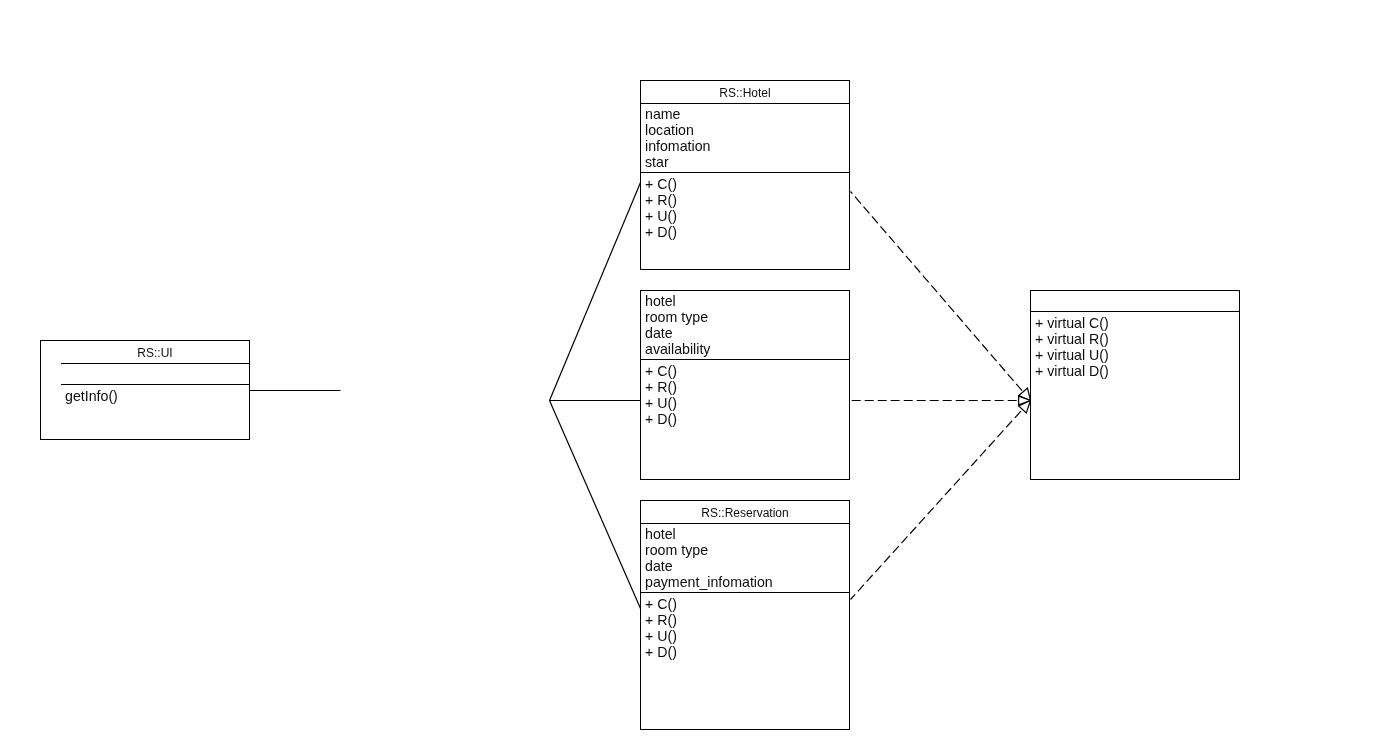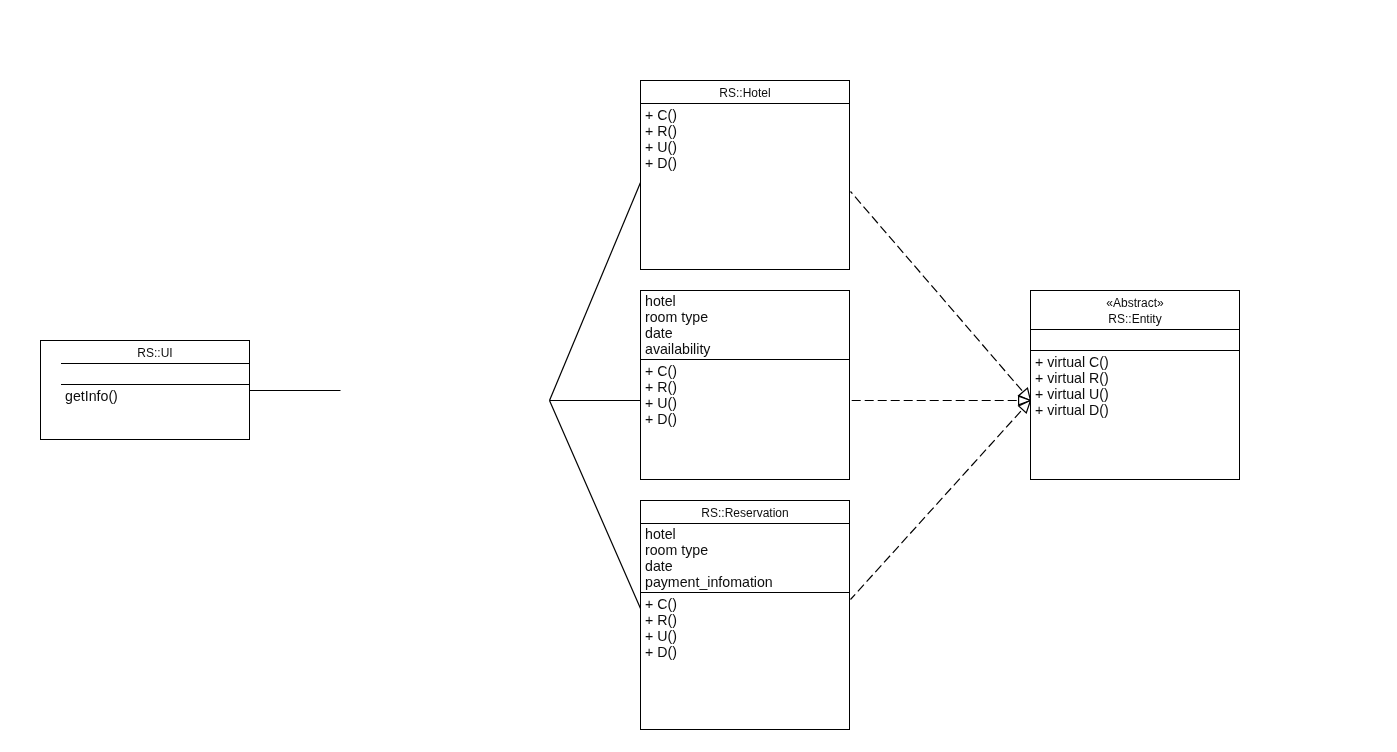--- a/index.html
+++ b/index.html
@@ -110,20 +110,26 @@
     <div class="cls-ops">
       <div class="row">getInfo()</div>
     </div>
   </div>
 
 
   <div class="cls-box" style="left:640px;top:80px;width:210px;height:190px;">
     <div class="cls-hdr" style="height:23px">
       <div class="row">RS::Hotel</div>
     </div>
+    <div class="cls-attrs" style="height:69px">
+      <div class="row">name</div>
+      <div class="row">location</div>
+      <div class="row">infomation</div>
+      <div class="row">star</div>
+    </div>
     <div class="cls-ops">
       <div class="row">+ C()</div>
       <div class="row">+ R()</div>
       <div class="row">+ U()</div>
       <div class="row">+ D()</div>
     </div>
   </div>
 
   <div class="cls-box" style="left:640px;top:290px;width:210px;height:190px;">
     <div class="cls-attrs" style="height:69px">
@@ -152,24 +158,20 @@
     </div>
     <div class="cls-ops">
       <div class="row">+ C()</div>
       <div class="row">+ R()</div>
       <div class="row">+ U()</div>
       <div class="row">+ D()</div>
     </div>
   </div>
 
   <div class="cls-box" style="left:1030px;top:290px;width:210px;height:190px;">
-    <div class="cls-hdr" style="height:39px">
-      <div class="row">«Abstract»</div>
-      <div class="row">RS::Entity</div>
-    </div>
     <div class="cls-attrs" style="height:21px">
     </div>
     <div class="cls-ops">
       <div class="row">+ virtual C()</div>
       <div class="row">+ virtual R()</div>
       <div class="row">+ virtual U()</div>
       <div class="row">+ virtual D()</div>
     </div>
   </div>
 </div>

